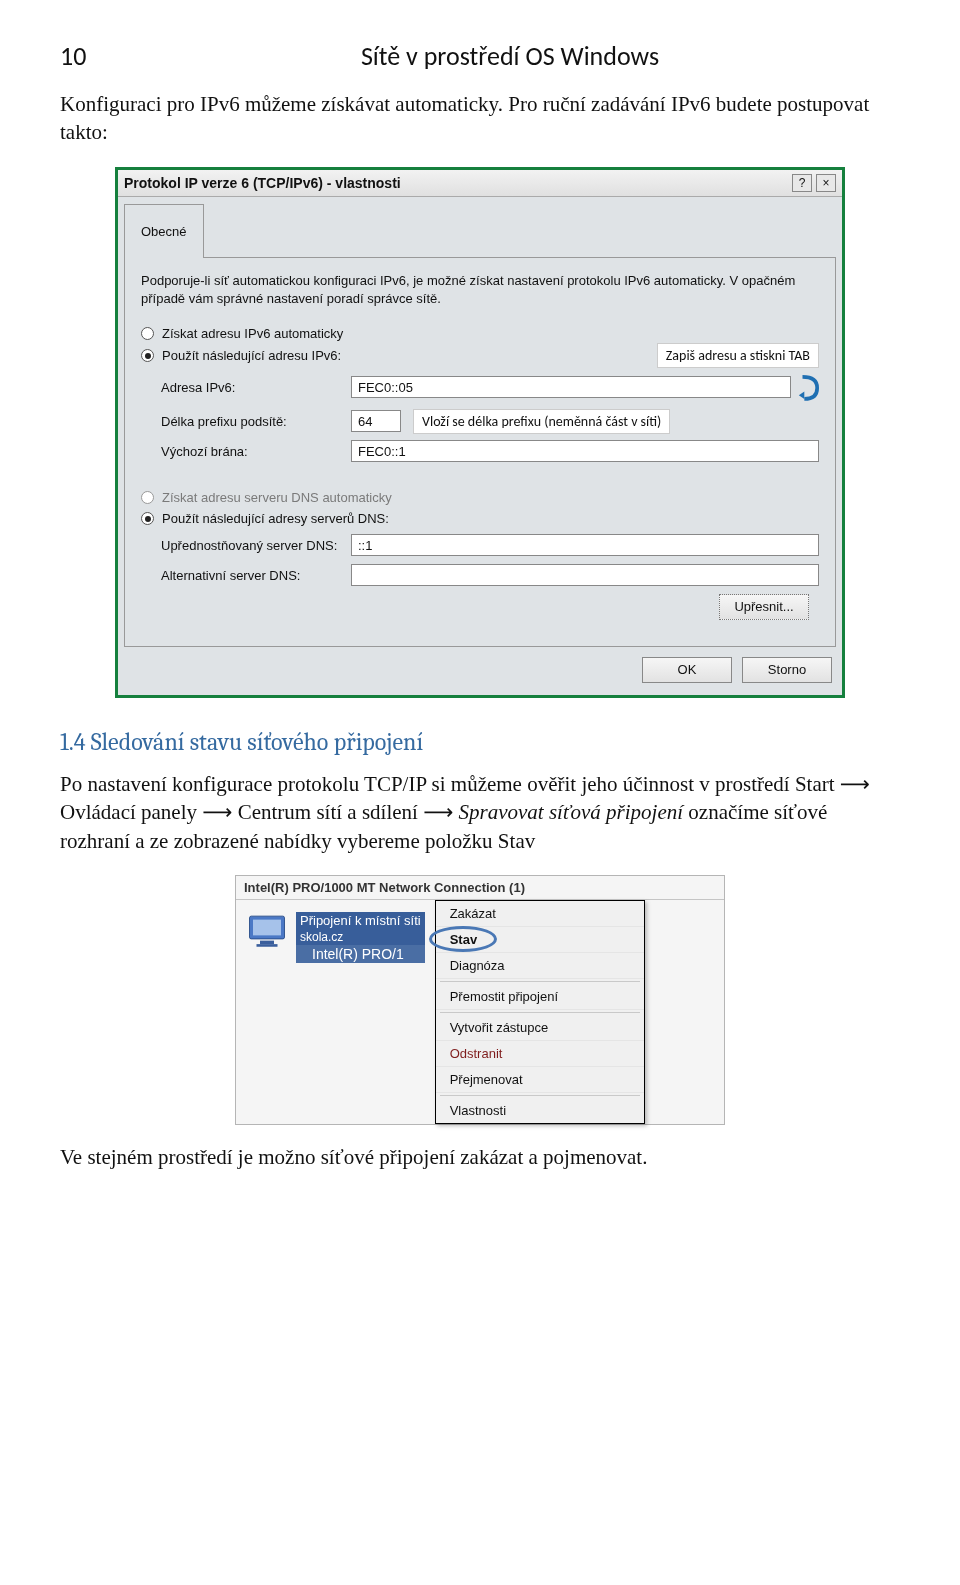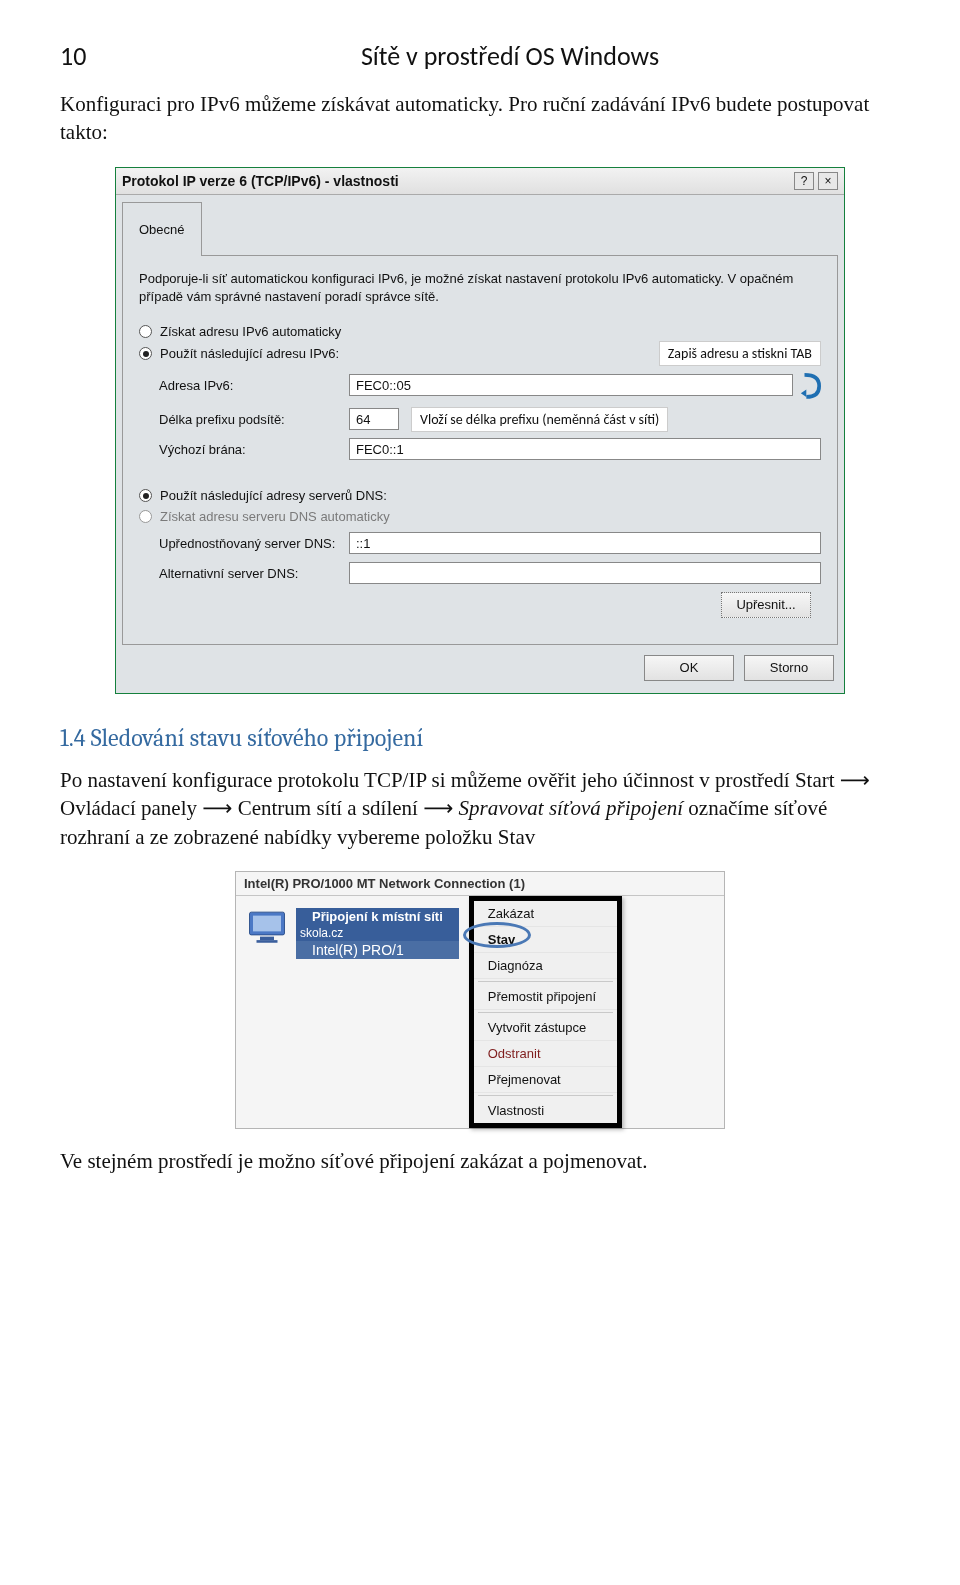--- a/index.html
+++ b/index.html
@@ -22,21 +22,21 @@
   .para {
     font-family: Garamond, 'Times New Roman', serif;
     font-size: 21px;
     margin: 10px 0 20px 0;
     line-height: 1.35;
   }
   .para .it { font-style: italic; }
   .dialog {
     width: 730px;
     margin: 0 auto 30px auto;
-    border: 1px solid #15803d;
+    border: 3px solid #15803d;
     font-family: Tahoma, Arial, sans-serif;
     font-size: 14px;
     background: #dfe3e6;
   }
   .titlebar {
     display: flex;
     align-items: center;
     background: linear-gradient(#f2f2f2,#e0e0e0);
     border-bottom: 1px solid #aaa;
     padding: 4px 6px;
@@ -131,35 +131,35 @@
     display: flex;
     align-items: flex-start;
     gap: 8px;
   }
   .nc-icon {
     width: 42px; height: 38px; 
     display: flex; align-items: center; justify-content: center;
   }
   .nc-info { display: flex; flex-direction: column; }
   .nc-info .line1 {
-    background: #385e9a; color: #fff; font-weight: bold;
-    padding: 1px 16px; font-size: 13px;
+    background: #385e9a; color: #fff; font-weight: normal;
+    padding: 1px 4px; font-size: 13px;
   }
   .nc-info .line2 {
     background: #385e9a; color: #fff; padding: 1px 4px; font-size: 12px;
   }
   .nc-info .line3 {
     background: #4a6ea4; color: #fff; padding: 1px 16px; font-size: 14px;
     display: inline-block;
   }
   .ctxmenu {
     background: #f0f0f0;
-    border: 5px solid #000000;
+    border: 1px solid #000000;
     box-shadow: 2px 2px 4px rgba(0,0,0,0.25);
-    width: 153px;
+    width: 210px;
   }
   .ctxmenu .mi {
     padding: 5px 14px;
     border-bottom: 1px solid #e5e5e5;
     font-size: 13px;
   }
   .ctxmenu .mi.nb { border-bottom: none; }
   .ctxmenu .mi.dis { color: #7f1d1d; }
   .ctxmenu .mi.bold { font-weight: bold; }
   .ctxmenu .sep { height: 1px; background: #c9c9c9; margin: 2px 4px; }
@@ -224,26 +224,26 @@
     </div>
 
     <div class="field-row">
       <span class="field-label">Výchozí brána:</span>
       <span class="field-input">FEC0::1</span>
     </div>
 
     <div style="height:14px"></div>
 
     <div class="radio-row">
+      <span class="radio dis"></span>
+      <span style="color:#7a7a7a">Získat adresu serveru DNS automaticky</span>
+    </div>
+    <div class="radio-row">
       <span class="radio sel"></span>
       <span>Použít následující adresy serverů DNS:</span>
-    </div>
-    <div class="radio-row">
-      <span class="radio dis"></span>
-      <span style="color:#7a7a7a">Získat adresu serveru DNS automaticky</span>
     </div>
 
     <div class="field-row">
       <span class="field-label">Upřednostňovaný server DNS:</span>
       <span class="field-input">::1</span>
     </div>
     <div class="field-row">
       <span class="field-label">Alternativní server DNS:</span>
       <span class="field-input"></span>
     </div>

